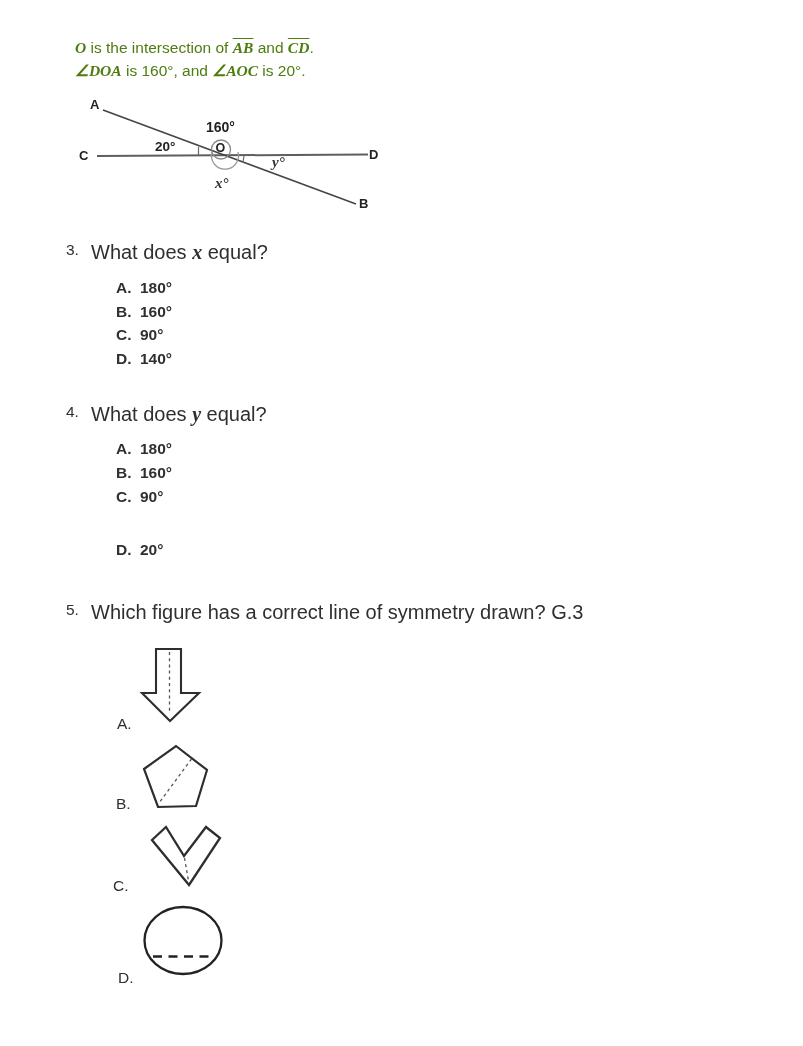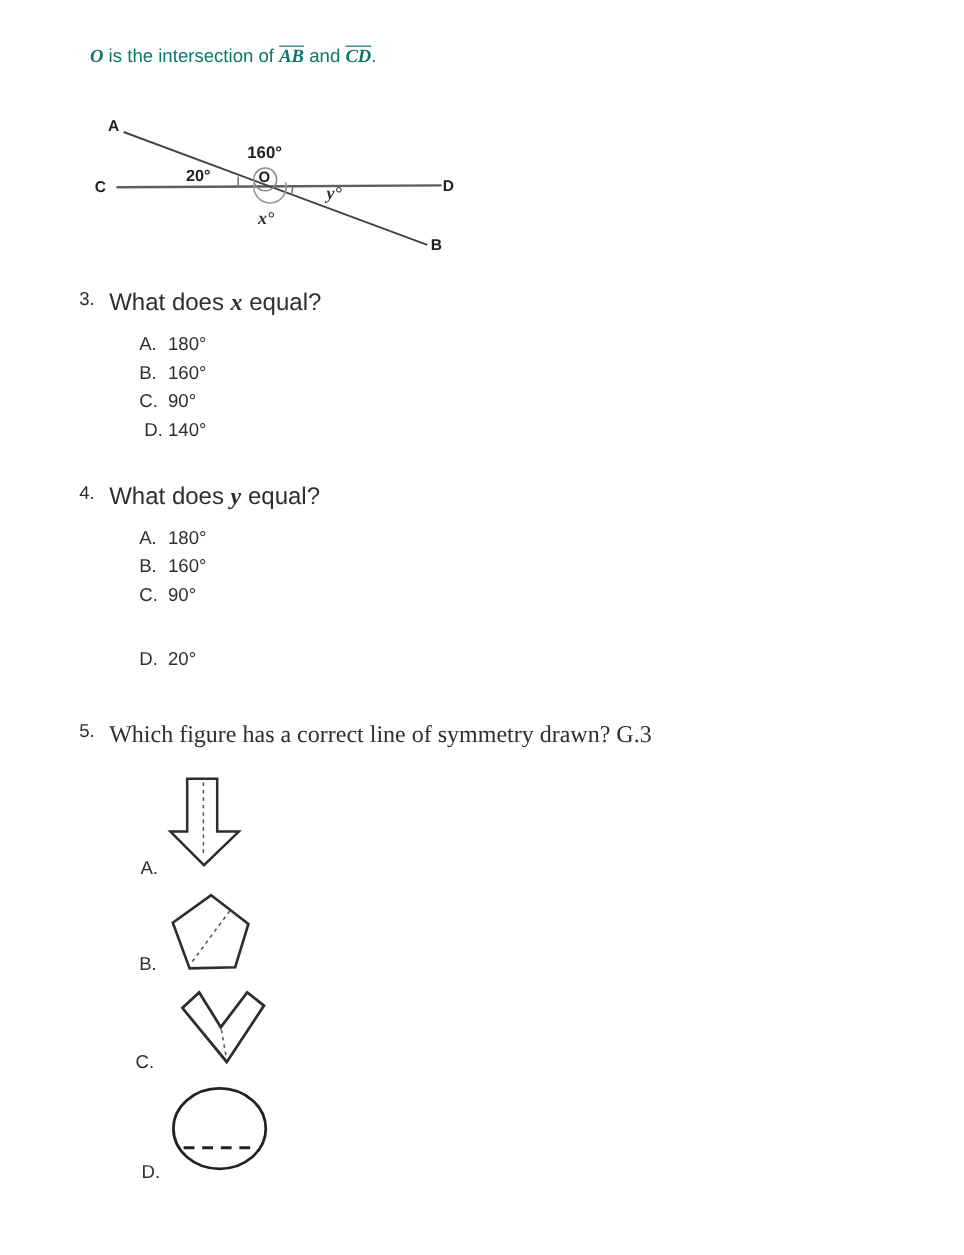--- a/index.html
+++ b/index.html
@@ -1,39 +1,40 @@
 <!DOCTYPE html>
 <html><head>
 <meta charset="utf-8">
 <style>
   html,body{margin:0;padding:0;background:#fff;}
   .page{position:relative;width:803px;height:1046px;background:#ffffff;overflow:hidden;
         font-family:"Liberation Sans",sans-serif;color:#2f2f2f;}
   .abs{position:absolute;}
-  .intro{left:75px;top:37px;font-size:15.5px;line-height:22.5px;color:#0f766e;}
+  .intro{left:75px;top:37px;font-size:15.5px;line-height:22.5px;color:#4d7c0f;}
   .mvar{font-family:"Liberation Serif",serif;font-style:italic;font-weight:600;}
   .ovl{text-decoration:overline;}
   .qnum{position:absolute;left:66px;font-size:15.5px;}
   .qtext{position:absolute;left:91px;font-size:20px;}
-  .opt{position:absolute;left:116px;font-size:15.5px;}
+  .opt{position:absolute;left:116px;font-size:15.5px;font-weight:bold;}
   .opt .letter{display:inline-block;width:24px;}
   .diag-label{position:absolute;font-weight:700;font-size:13px;color:#222;}
   .diag-angle{position:absolute;font-weight:700;font-size:13.5px;color:#222;}
   .diag-var{position:absolute;font-family:"Liberation Serif",serif;font-style:italic;
             font-weight:600;font-size:15px;color:#333;}
   .figlabel{position:absolute;font-size:15.5px;color:#2f2f2f;}
   svg{display:block;}
 </style>
 </head>
 <body>
 
 <div class="page">
 
   <div class="abs intro">
     <div><span class="mvar">O</span><span> is the intersection of </span><span class="mvar ovl">AB</span><span> and </span><span class="mvar ovl">CD</span><span>.</span></div>
+    <div><span class="mvar">∠DOA</span><span> is 160°, and </span><span class="mvar">∠AOC</span><span> is 20°.</span></div>
   </div>
 
   <svg class="abs" style="left:75px;top:93px;" width="310" height="122" viewBox="75 93 310 122">
     <line x1="97" y1="156" x2="368" y2="154.5" stroke="#5e5e5e" stroke-width="2"></line>
     <line x1="103" y1="110" x2="356" y2="204" stroke="#454545" stroke-width="1.6"></line>
     <circle cx="221" cy="149.5" r="9.5" fill="none" stroke="#8a8a8a" stroke-width="1.3"></circle>
     <path d="M 212 152 A 13.5 13.5 0 1 0 238 152" fill="none" stroke="#979797" stroke-width="1.3"></path>
     <line x1="198.5" y1="147" x2="198.5" y2="155.5" stroke="#6a6a6a" stroke-width="1.2"></line>
     <line x1="244" y1="155.5" x2="243" y2="162.5" stroke="#6a6a6a" stroke-width="1.2"></line>
   </svg>
@@ -45,31 +46,31 @@
   <span class="diag-angle" style="left:206px;top:119px;font-size:14px;">160°</span>
   <span class="diag-angle" style="left:155px;top:139px;">20°</span>
   <span class="diag-var" style="left:272px;top:154px;">y°</span>
   <span class="diag-var" style="left:215px;top:175px;">x°</span>
 
   <span class="qnum" style="top:241px;">3.</span>
   <span class="qtext" style="top:241px;"><span>What does </span><span class="mvar">x</span><span> equal?</span></span>
   <div class="opt" style="top:279px;"><span class="letter">A.</span><span>180°</span></div>
   <div class="opt" style="top:302.5px;"><span class="letter">B.</span><span>160°</span></div>
   <div class="opt" style="top:326px;"><span class="letter">C.</span><span>90°</span></div>
-  <div class="opt" style="top:349.5px;text-align:center;"><span class="letter">D.</span><span>140°</span></div>
+  <div class="opt" style="top:349.5px;"><span class="letter">D.</span><span>140°</span></div>
 
   <span class="qnum" style="top:403px;">4.</span>
   <span class="qtext" style="top:403px;"><span>What does </span><span class="mvar">y</span><span> equal?</span></span>
   <div class="opt" style="top:440px;"><span class="letter">A.</span><span>180°</span></div>
   <div class="opt" style="top:464px;"><span class="letter">B.</span><span>160°</span></div>
   <div class="opt" style="top:487.5px;"><span class="letter">C.</span><span>90°</span></div>
   <div class="opt" style="top:541px;"><span class="letter">D.</span><span>20°</span></div>
 
   <span class="qnum" style="top:601px;">5.</span>
-  <span class="qtext" style="top:601px;font-family:Liberation Serif, serif;">Which figure has a correct line of symmetry drawn? G.3</span>
+  <span class="qtext" style="top:601px;">Which figure has a correct line of symmetry drawn? G.3</span>
 
   <svg class="abs" style="left:100px;top:640px;" width="140" height="348" viewBox="100 640 140 348">
 
     <g>
       <polygon points="156,649 181,649 181,693 199,693 170,721 142,693 156,693" fill="none" stroke="#2e2e2e" stroke-width="2.1"></polygon>
       <line x1="169.5" y1="652" x2="169.5" y2="714" stroke="#555" stroke-width="1.3" stroke-dasharray="3,3.2"></line>
     </g>
 
     <g>
       <polygon points="176,746 207,770 196,806 158,807 144,769" fill="none" stroke="#2e2e2e" stroke-width="2.2"></polygon>

